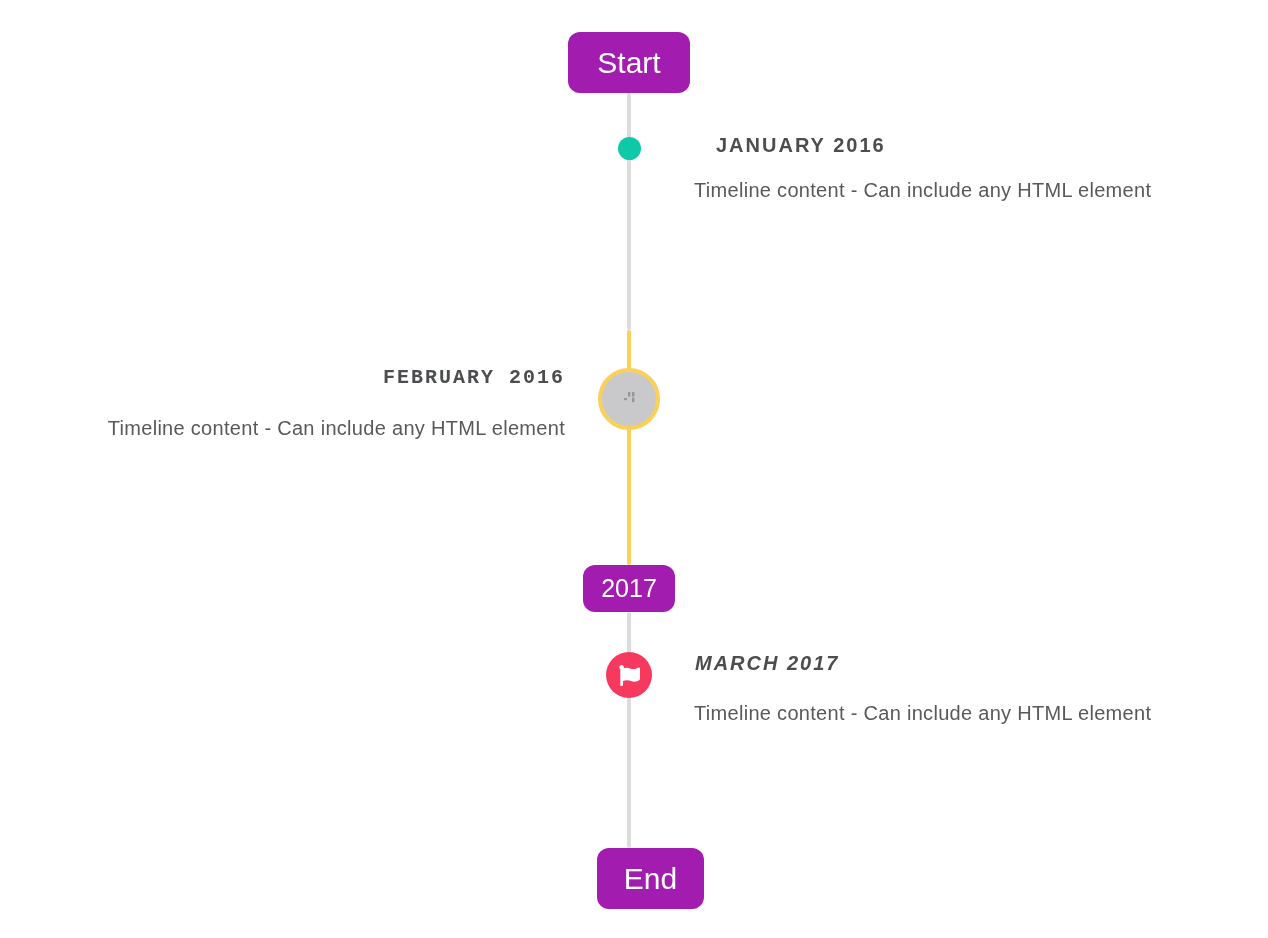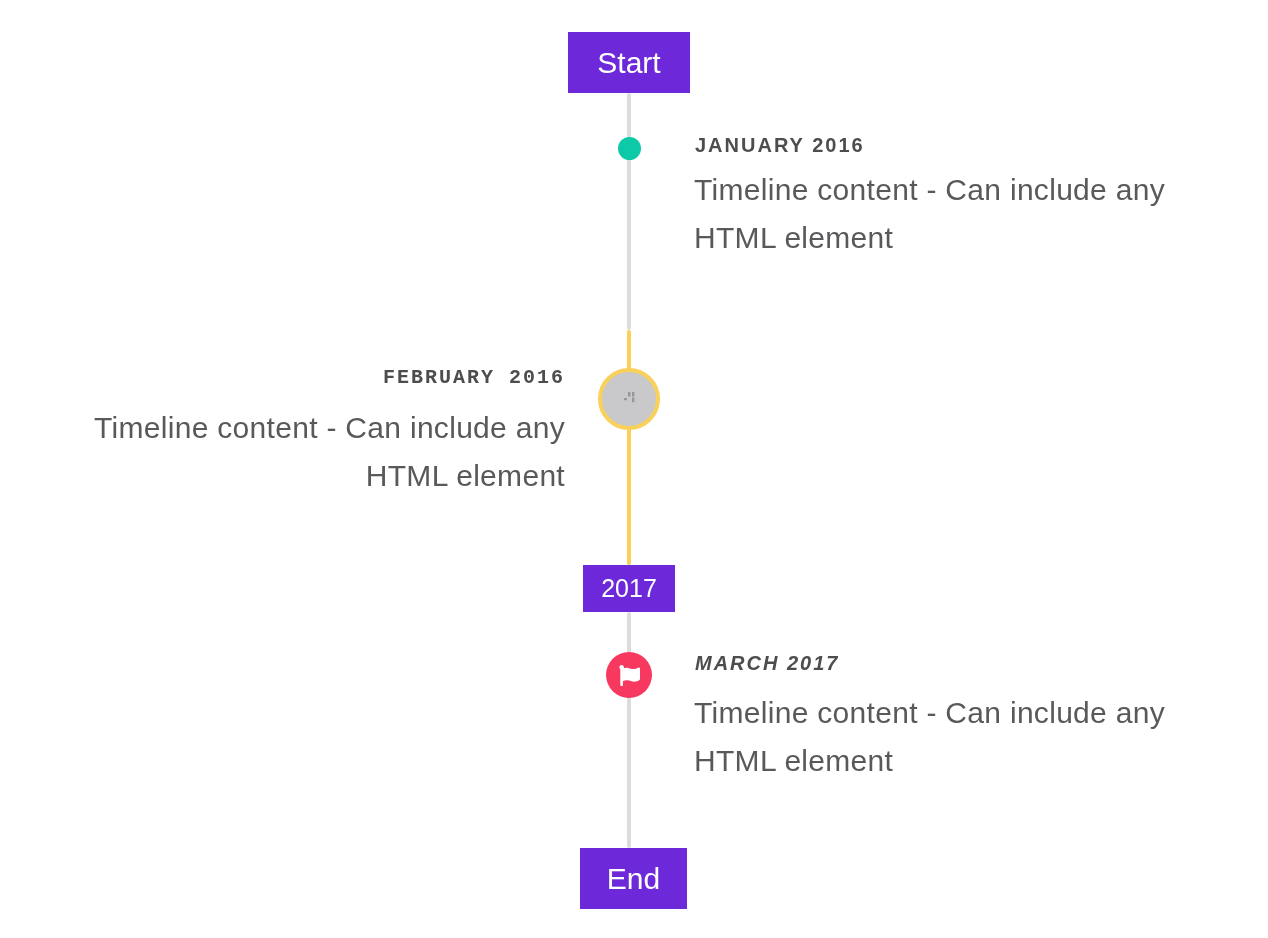--- a/index.html
+++ b/index.html
@@ -21,29 +21,29 @@
     z-index: 1;
     border-radius: 2px;
   }
   .seg-gray-top    { top: 93px;  height: 237px; background: #dcdcdd; }
   .seg-yellow      { top: 330px; height: 235px; background: #f8d05a; }
   .seg-gray-bottom { top: 612px; height: 236px; background: #dcdcdd; }
 
   
   .badge {
     position: absolute;
-    background: #6d28d9;
+    background: #a21caf;
     color: #ffffff;
-    border-radius: 0;
+    border-radius: 12px;
     text-align: center;
     z-index: 3;
     box-sizing: border-box;
   }
   .badge-start { left: 568px; top: 32px;  width: 122px; height: 61px; font-size: 30px; line-height: 61px; }
-  .badge-end   { left: 580px; top: 848px; width: 107px; height: 61px; font-size: 30px; line-height: 61px; }
+  .badge-end   { left: 597px; top: 848px; width: 107px; height: 61px; font-size: 30px; line-height: 61px; }
   .badge-year  { left: 583px; top: 565px; width: 92px;  height: 47px; font-size: 25px; line-height: 47px; }
 
   
   .marker-dot {
     position: absolute;
     left: 618px; top: 137px;
     width: 23px; height: 23px;
     background: #0ec9a7;
     border-radius: 50%;
     z-index: 2;
@@ -80,27 +80,27 @@
     font-weight: 700;
     letter-spacing: 2px;
     color: #4c4d4f;
     line-height: 20px;
     z-index: 2;
     white-space: nowrap;
   }
   .entry-content {
     position: absolute;
     width: 530px;
-    font-size: 30px;
+    font-size: 20px;
     letter-spacing: 0.3px;
     color: #58595b;
     line-height: 48px;
     z-index: 2;
   }
-  .date-jan { left: 695px; top: 135px; }
+  .date-jan { left: 716px; top: 135px; }
   .content-jan { left: 694px; top: 166px; }
 
   .date-feb { right: 703px; top: 368px; text-align: right; font-family: Liberation Mono, monospace; }
   .content-feb { right: 703px; top: 404px; text-align: right; }
 
   .date-mar { left: 695px; top: 653px; font-style: italic; }
   .content-mar { left: 694px; top: 689px; }
 
   .broken-img-icon { opacity: 0.85; }
 </style>

